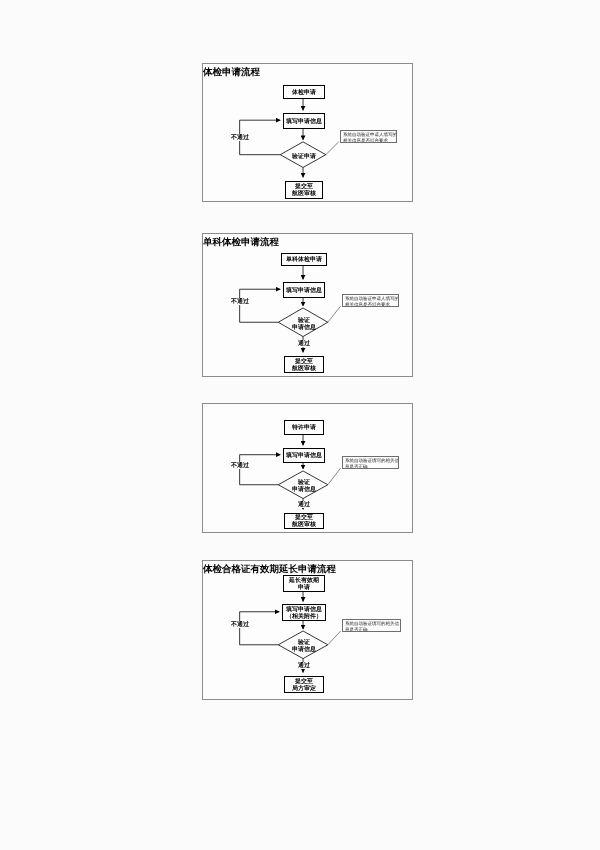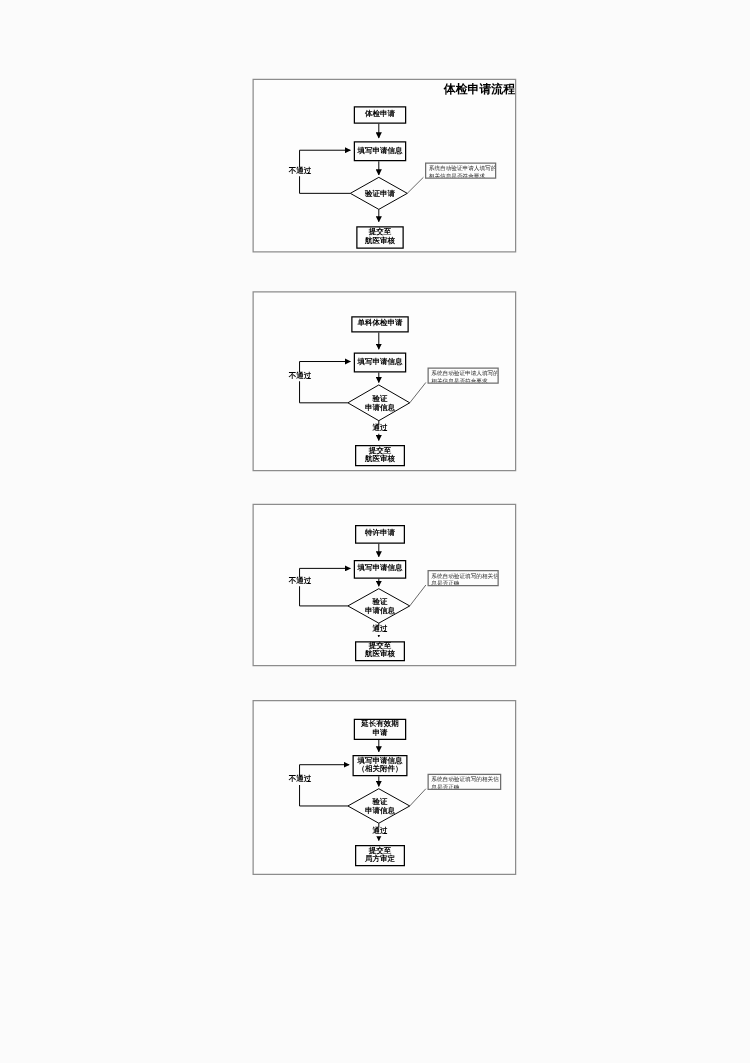--- a/index.html
+++ b/index.html
@@ -6,21 +6,21 @@
   body{background:#fbfbfb;font-family:"Liberation Sans",sans-serif;color:#000;}
   .page{position:relative;width:600px;height:850px;background:#fbfbfb;overflow:hidden;}
 
   .fc{position:absolute;left:202px;width:211px;background:#fdfdfd;border:1px solid #8c8c8c;box-sizing:border-box;}
   .fc1{top:63px;height:139px}
   .fc2{top:233px;height:144px}
   .fc3{top:403px;height:130px}
   .fc4{top:560px;height:140px}
 
   .wire{position:absolute;left:0;top:0;width:100%;height:100%;z-index:1}
-  .title{position:absolute;top:3px;left:0;right:0;text-align:right;font-weight:bold;font-size:9.5px;line-height:11px;z-index:2;font-family:"Liberation Serif",serif;}
+  .title{position:absolute;top:3px;left:0;right:0;text-align:left;font-weight:bold;font-size:9.5px;line-height:11px;z-index:2;font-family:"Liberation Serif",serif;}
   .node{position:absolute;z-index:2;background:#fdfdfd;border:1px solid #000;display:flex;flex-direction:column;align-items:center;justify-content:center;text-align:center;font-weight:bold;font-size:6px;line-height:7px;box-sizing:border-box;}
   .node div,.dtext div,.note div{white-space:nowrap;}
   .dtext{position:absolute;z-index:2;text-align:center;font-weight:bold;font-size:6px;line-height:6.5px;}
   .note{position:absolute;z-index:2;background:#fdfdfd;border:1px solid #6e6e6e;font-size:4.5px;line-height:5.5px;padding:1px 2px;box-sizing:border-box;color:#1a1a1a;overflow:hidden;}
   .lbl{position:absolute;z-index:3;background:#fdfdfd;text-align:center;font-weight:bold;font-size:6px;line-height:7px;}
 
   
   .fc1 .n-start{left:80px;top:21px;width:42px;height:14px}
   .fc1 .n-fill{left:80px;top:49px;width:42px;height:16px}
   .fc1 .dtext{left:77px;top:89px;width:48px}
@@ -109,20 +109,21 @@
             <path d="M0,0 L5,2.5 L0,5 Z" fill="#000"></path>
           </marker>
         </defs>
       <line x1="101" y1="32" x2="101" y2="46" marker-end="url(#a2)"></line>
       <line x1="101" y1="64" x2="101" y2="73" marker-end="url(#a2)"></line>
       <line x1="101" y1="104" x2="101" y2="120" marker-end="url(#a2)"></line>
       <polyline points="76,89.5 37,89.5 37,56 78,56" marker-end="url(#a2)"></polyline>
       <line class="diag" x1="126" y1="89.5" x2="139" y2="73"></line>
       <polygon points="101,75 126,89.5 101,104 76,89.5"></polygon>
     </svg>
+    <div class="title">单科体检申请流程</div>
     <div class="node n-start">
       <div>单科体检申请</div>
       <div></div>
     </div>
     <div class="node n-fill">
       <div>填写申请信息</div>
       <div></div>
     </div>
     <div class="dtext">
       <div>验证</div>
@@ -185,20 +186,21 @@
             <path d="M0,0 L5,2.5 L0,5 Z" fill="#000"></path>
           </marker>
         </defs>
       <line x1="101" y1="31" x2="101" y2="41" marker-end="url(#a4)"></line>
       <line x1="101" y1="60" x2="101" y2="69" marker-end="url(#a4)"></line>
       <line x1="101" y1="99" x2="101" y2="113" marker-end="url(#a4)"></line>
       <polyline points="76,85 37,85 37,51.5 77,51.5" marker-end="url(#a4)"></polyline>
       <line class="diag" x1="126" y1="85" x2="139" y2="71"></line>
       <polygon points="101,71 126,85 101,99 76,85"></polygon>
     </svg>
+    <div class="title">体检合格证有效期延长申请流程</div>
     <div class="node n-start">
       <div>延长有效期</div>
       <div>申请</div>
     </div>
     <div class="node n-fill">
       <div>填写申请信息</div>
       <div>（相关附件）</div>
     </div>
     <div class="dtext">
       <div>验证</div>

